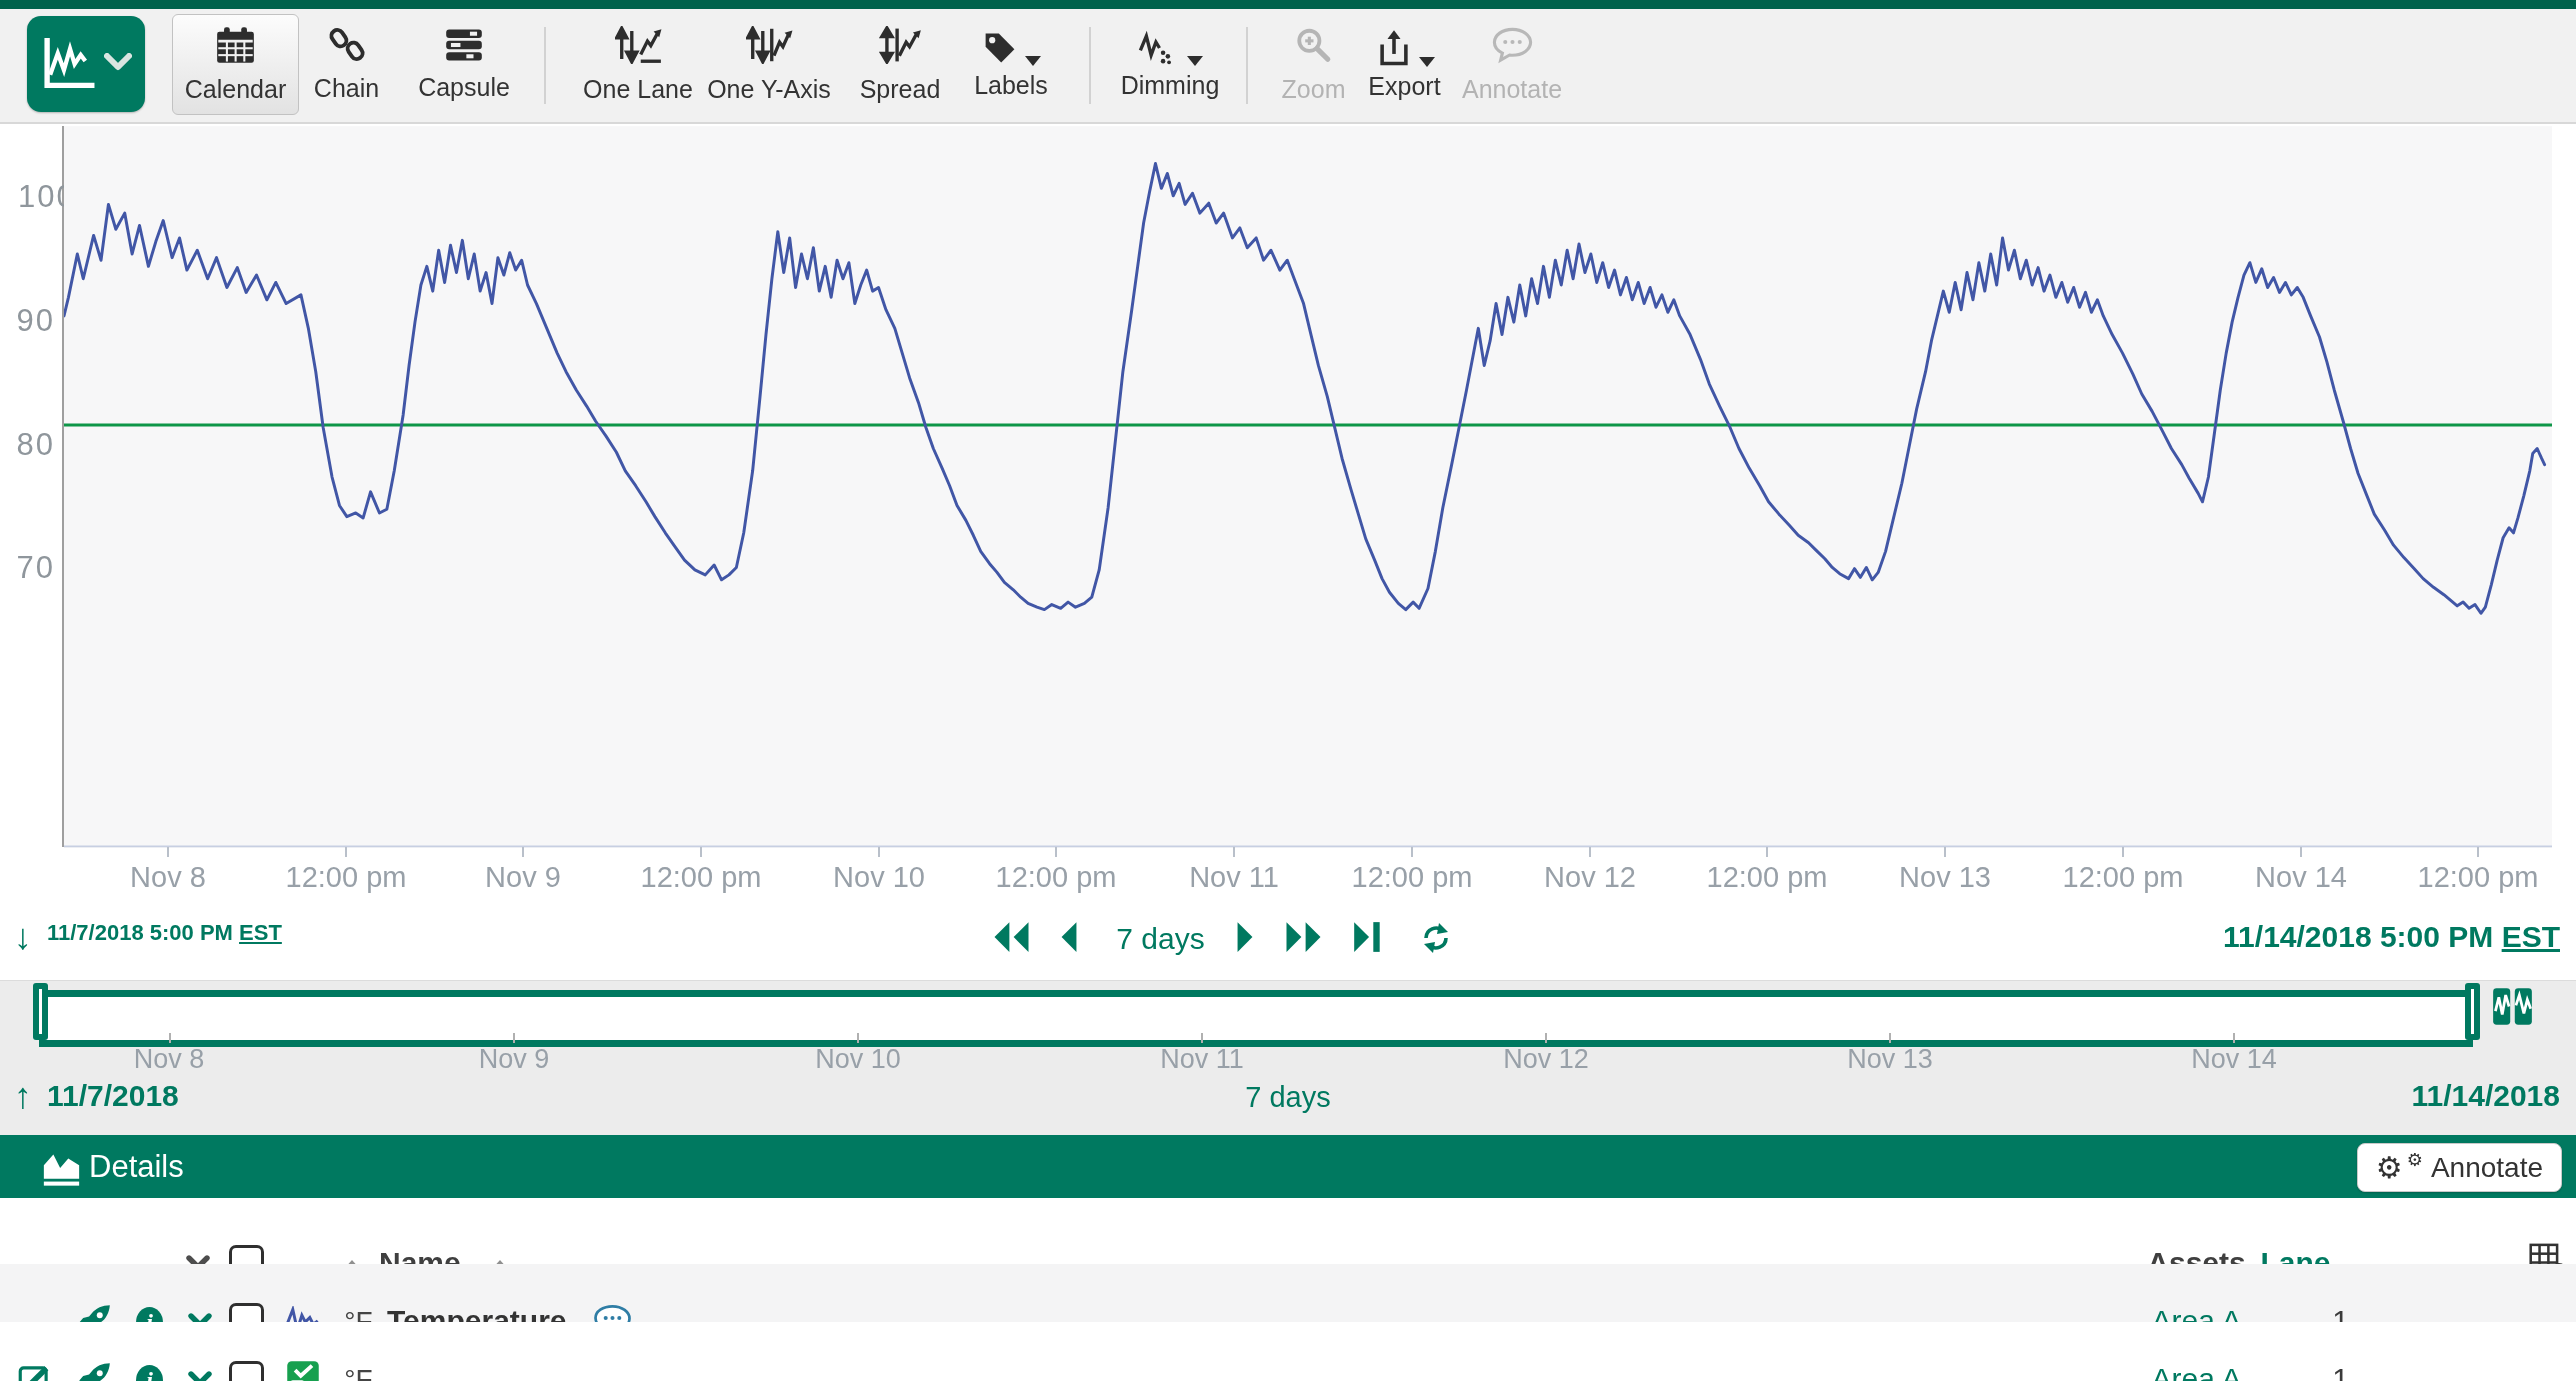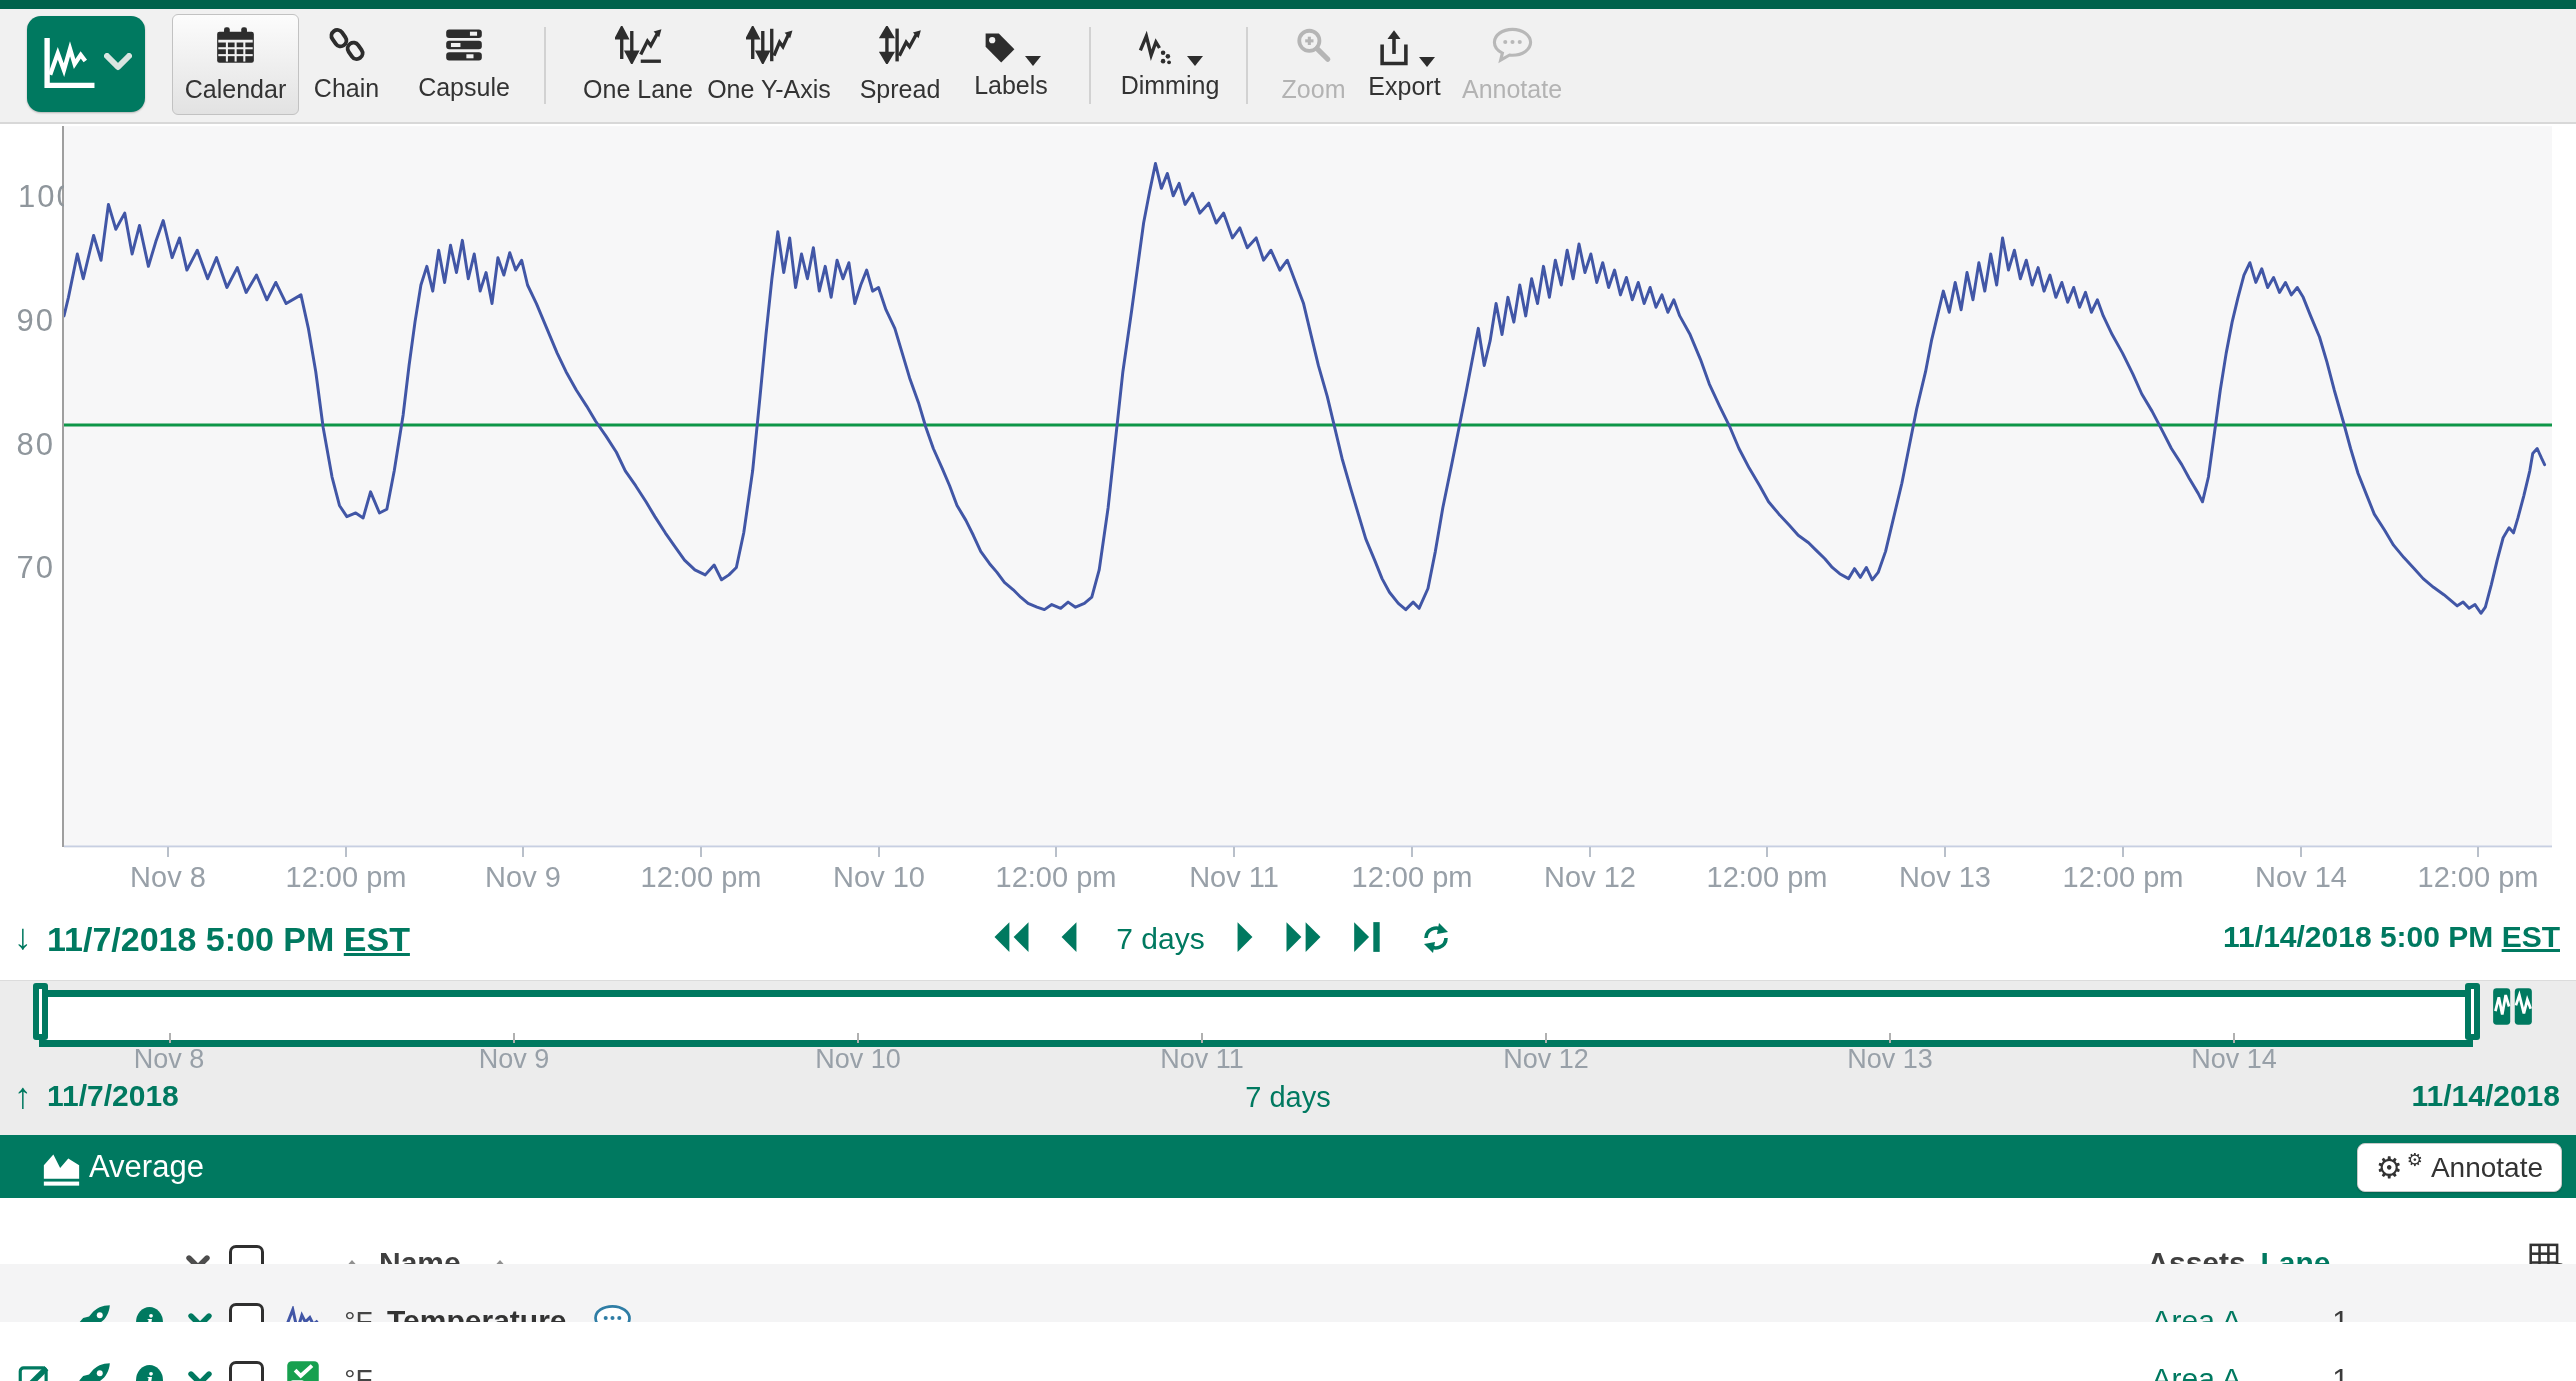--- a/index.html
+++ b/index.html
@@ -20,21 +20,21 @@
 
   
   #plot-wrap{position:absolute;left:64px;top:126px;width:2488px;height:722px;}
   #yaxis-line{position:absolute;left:62px;top:126px;width:2px;height:721px;background:#9f9f9f;}
   .ylab{position:absolute;width:51px;text-align:right;font-size:31px;color:#8f969c;letter-spacing:2px;}
   .xlab{position:absolute;top:861px;font-size:29px;color:#98a0a8;transform:translateX(-50%);white-space:nowrap;}
   .xtick{position:absolute;top:847px;width:2px;height:10px;background:#b9c0ca;}
 
   
   .green-txt{color:#007960;font-weight:600;}
-  #range-start{position:absolute;left:47px;top:920px;font-size:34px;}
+  #range-start{position:absolute;left:47px;top:920px;font-size:22px;}
   #range-end{position:absolute;right:16px;top:920px;font-size:30px;}
   #arrow-down-start{position:absolute;left:14px;top:916px;font-size:36px;color:#007960;font-weight:700;}
   .u{text-decoration:underline;}
   .navico{position:absolute;top:920px;cursor:pointer;}
   #nav-duration{position:absolute;left:1106px;top:922px;width:109px;text-align:center;font-size:30px;color:#007960;font-weight:400;cursor:pointer;}
 
   
   #slider-zone{position:absolute;left:0;top:980px;width:2576px;height:155px;background:#ececec;border-top:1px solid #dcdcdc;}
   #slider-bar{position:absolute;left:39px;top:9px;width:2434px;height:43px;background:#fff;border-top:7px solid #007960;border-bottom:7px solid #007960;cursor:pointer;}
   .slider-cap{position:absolute;top:2px;width:15px;height:57px;background:#007960;border-radius:3px;cursor:ew-resize;}
@@ -378,21 +378,21 @@
     <div id="inv-end" class="green-txt">11/14/2018</div>
   </div>
 
   <div id="details-header">
     <span id="details-chart-icon">
       <svg width="41" height="38" viewBox="0 0 30 28">
           <polygon points="2,22 2,12 9,4 14,14 20,7 28,12 28,22" fill="#fff"></polygon>
           <rect x="2" y="24" width="26" height="3" fill="#fff"></rect>
         </svg>
     </span>
-    <span id="details-title">Average</span>
+    <span id="details-title">Details</span>
     <div id="customize-btn">
       <span class="gear-big">⚙</span>
       <span class="gear-small">⚙</span>
       <span>Annotate</span>
     </div>
   </div>
 
   <div id="table-head">
     <div class="cell" style="left:176px;width:43px;">
       <svg width="26" height="26" viewBox="0 0 26 26">

